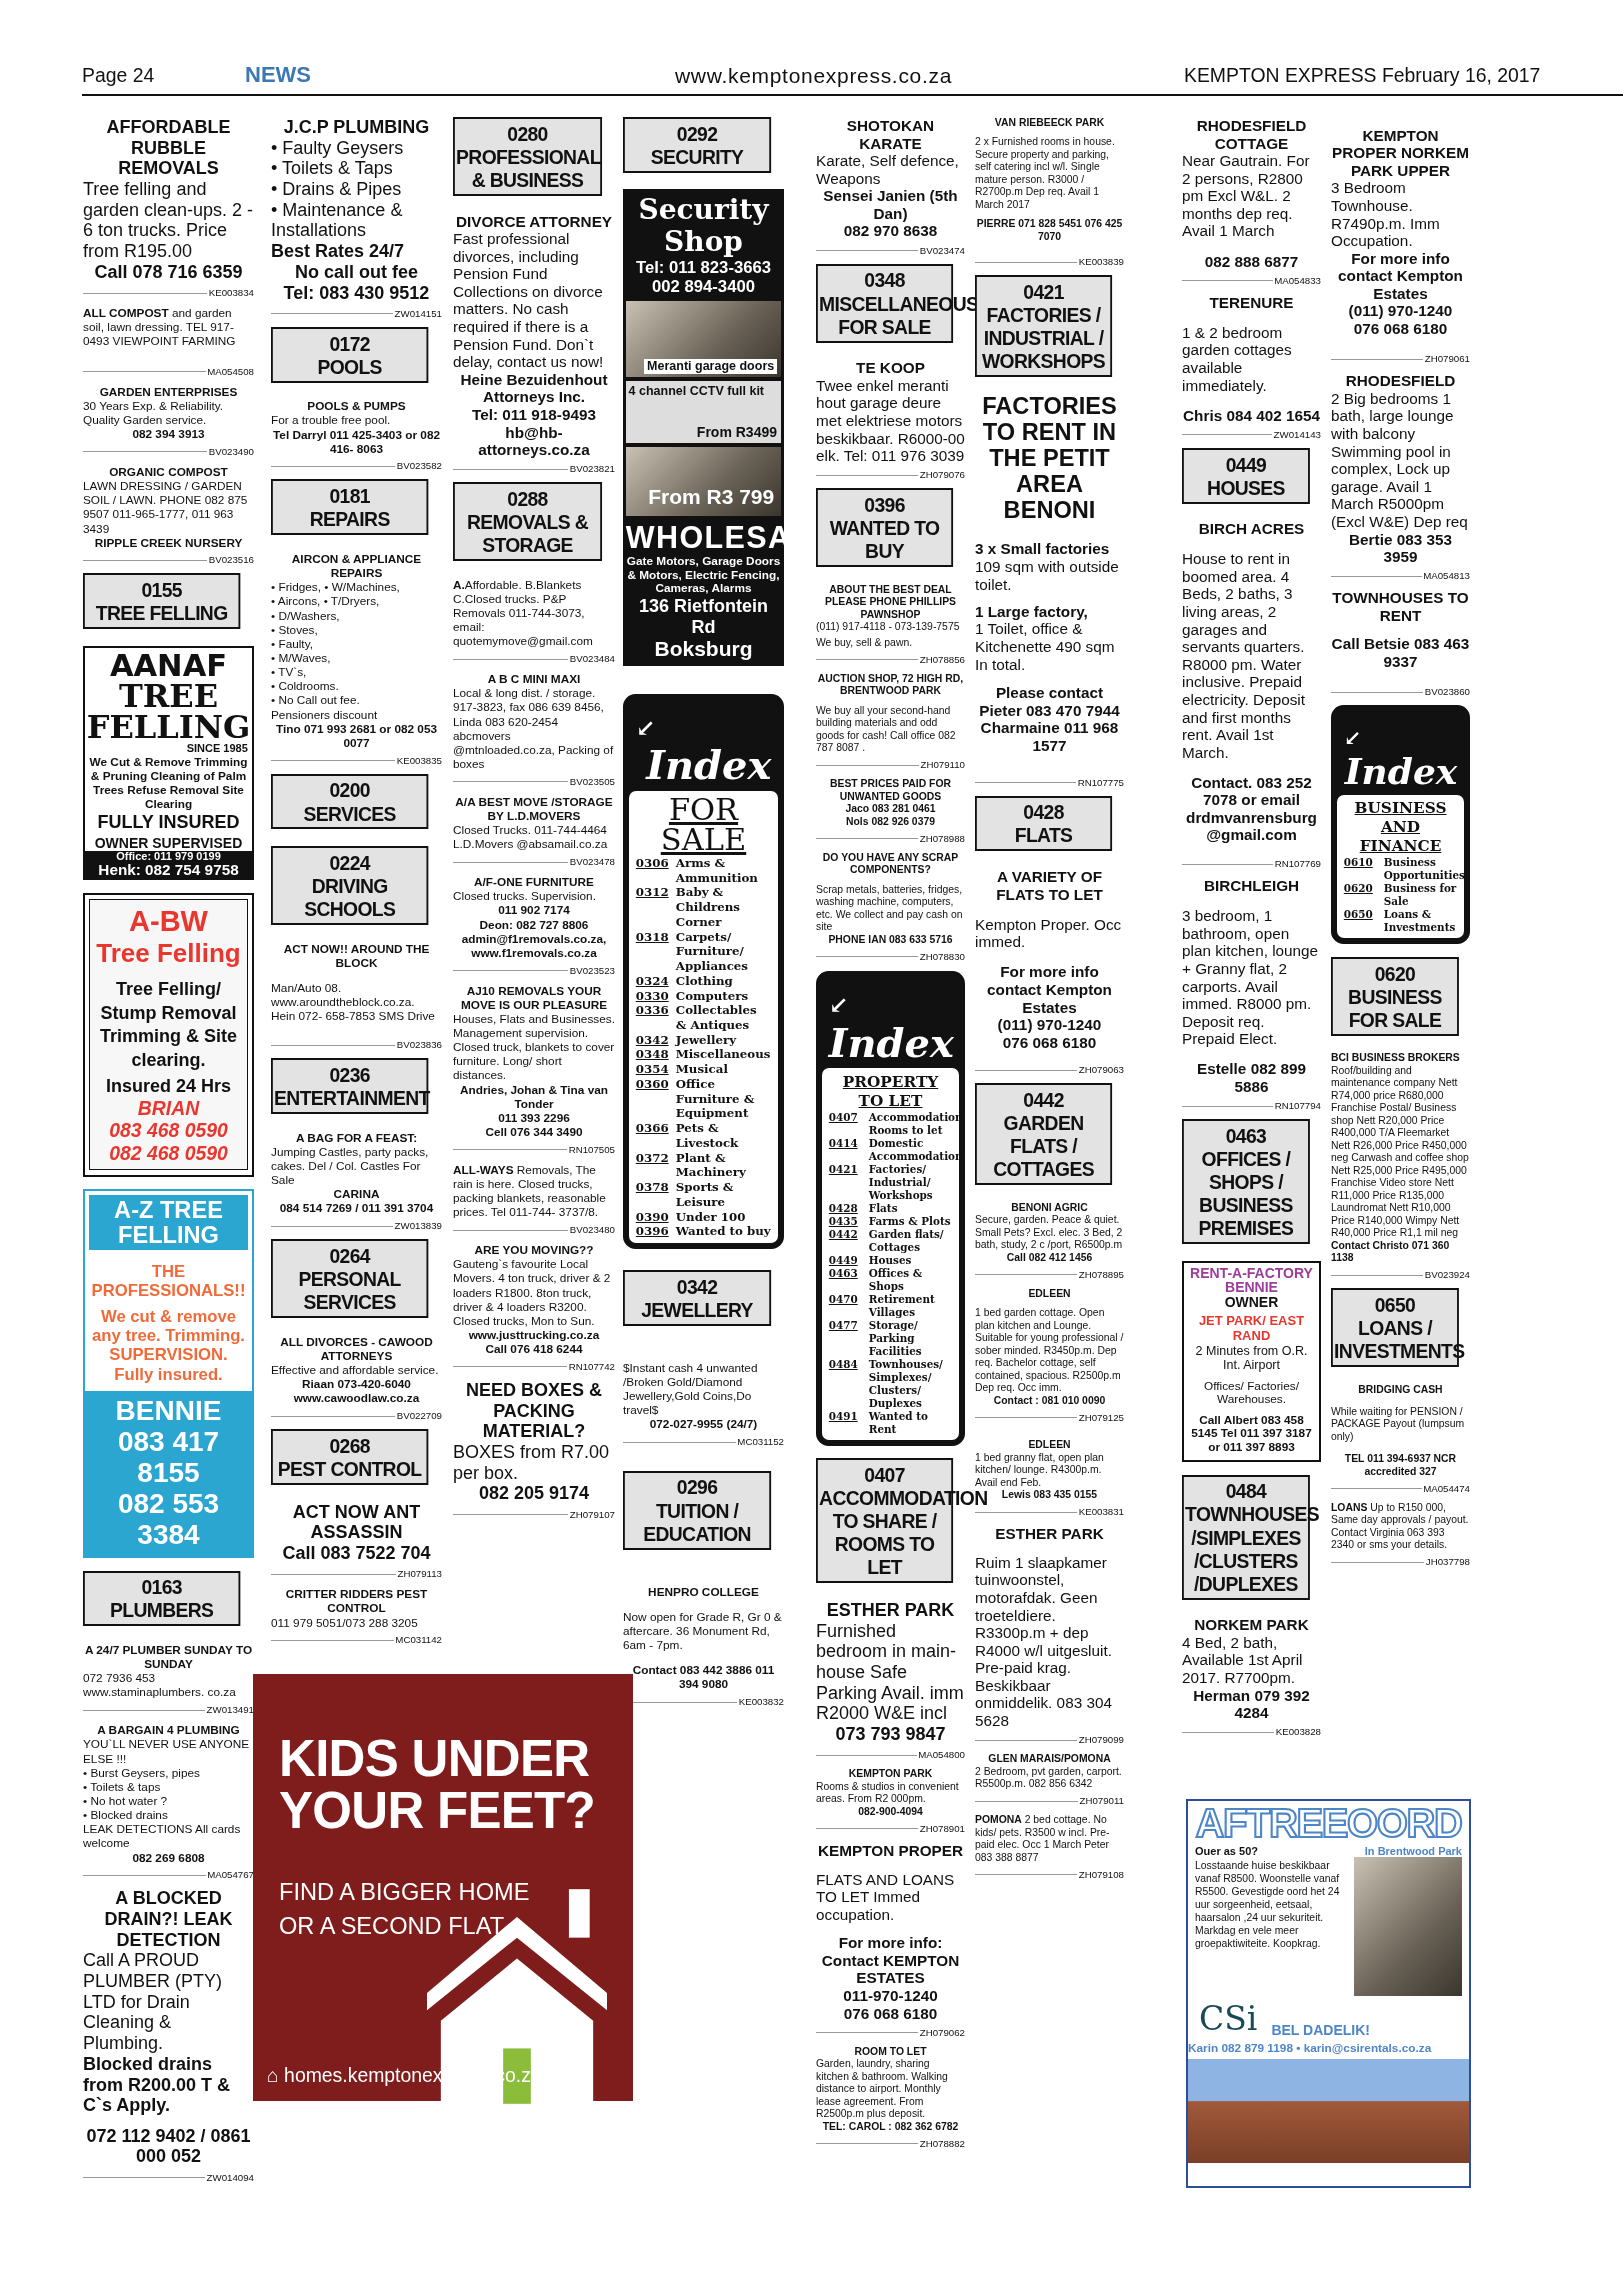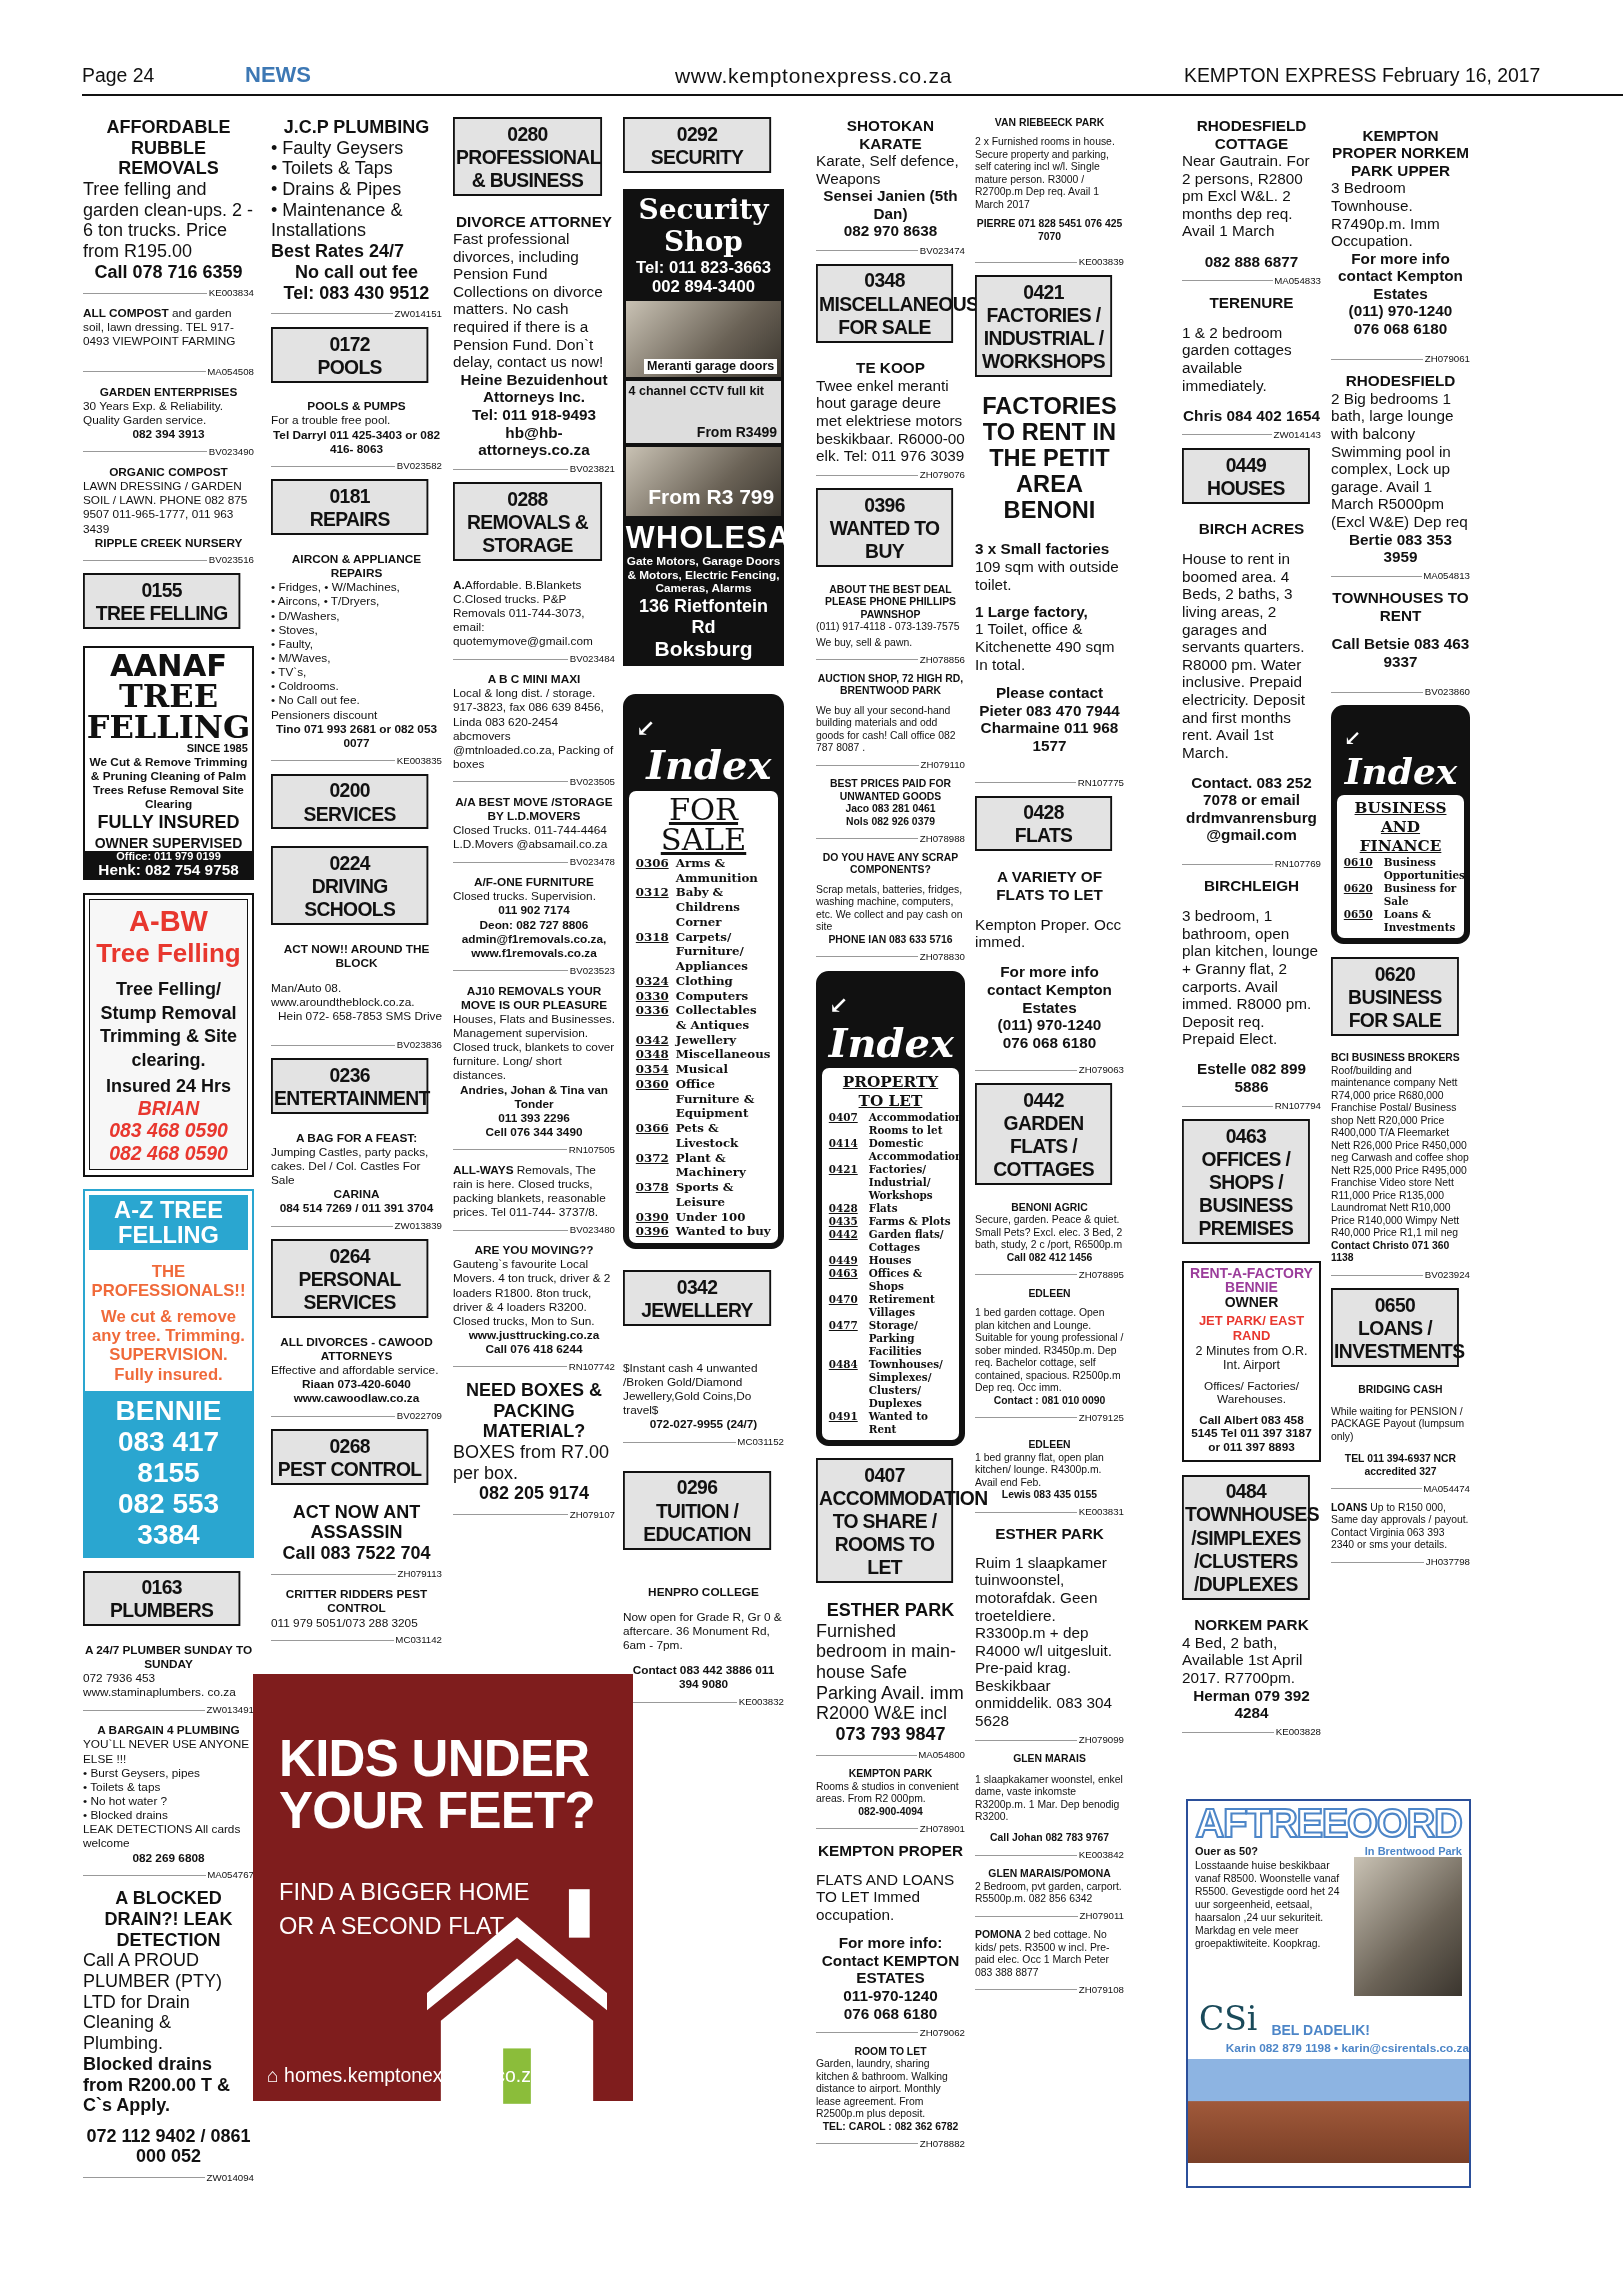--- a/index.html
+++ b/index.html
@@ -13,21 +13,21 @@
 .c1{left:83px;width:171px}
 .c2{left:271px;width:171px}
 .c3{left:453px;width:162px}
 .c4{left:623px;width:161px}
 .c5{left:816px;width:149px}
 .c6{left:975px;width:149px}
 .c7{left:1182px;width:139px}
 .c8{left:1331px;width:139px}
 .ad{margin-bottom:12.5px}
 .t{font-weight:bold;text-align:center}
-.ctr{text-align:right}
+.ctr{text-align:left}
 .b{font-weight:bold}
 .big{font-size:18px}
 .sm{font-size:11.8px;line-height:1.2}
 .xs{font-size:10.4px;line-height:1.2}
 .ref{border-bottom:0.7px solid #999;text-align:right;font-size:9.7px;line-height:1;margin-top:1.4px;padding-bottom:0;height:9.7px;position:relative}
 .ref span{position:relative;top:4.2px;background:#fff;padding-left:1.4px}
 .catbox{border:2.8px solid #111;background:#e3e3e3;text-align:center;font-family:"Liberation Sans",sans-serif;font-weight:bold;font-size:21px;line-height:1.1;padding:2.8px 1.4px;margin:7px 0 16.7px;letter-spacing:-0.7px;transform:scaleX(.92);transform-origin:left}
 .catbox .n{display:block}
 ul.bl{list-style:none}
 ul.bl li:before{content:"• "}
@@ -576,26 +576,20 @@
     <div>1 bed granny flat, open plan kitchen/ lounge. R4300p.m. Avail end Feb.</div>
     <div class="t">Lewis 083 435 0155</div>
     <div class="ref"><span>KE003831</span></div>
   </div>
   <div class="ad">
     <div class="t">ESTHER PARK</div>
     <div style="margin-top:11px">Ruim 1 slaapkamer tuinwoonstel, motorafdak. Geen troeteldiere. R3300p.m + dep R4000 w/l uitgesluit. Pre-paid krag. Beskikbaar onmiddelik. 083 304 5628</div>
     <div class="ref"><span>ZH079099</span></div>
   </div>
   <div class="ad xs">
-    <div class="t">GLEN MARAIS</div>
-    <div style="margin-top:8.3px">1 slaapkakamer woonstel, enkel dame, vaste inkomste R3200p.m. 1 Mar. Dep benodig R3200.</div>
-    <div class="t" style="margin-top:8.3px">Call Johan 082 783 9767</div>
-    <div class="ref"><span>KE003842</span></div>
-  </div>
-  <div class="ad xs">
     <div class="t">GLEN MARAIS/POMONA</div>
     <div>2 Bedroom, pvt garden, carport. R5500p.m. 082 856 6342</div>
     <div class="ref"><span>ZH079011</span></div>
   </div>
   <div class="ad xs">
     <span class="b">POMONA</span><span> 2 bed cottage. No kids/ pets. R3500 w incl. Pre-paid elec. Occ 1 March Peter 083 388 8877</span>
     <div class="ref"><span>ZH079108</span></div>
   </div>
 </div>
 

